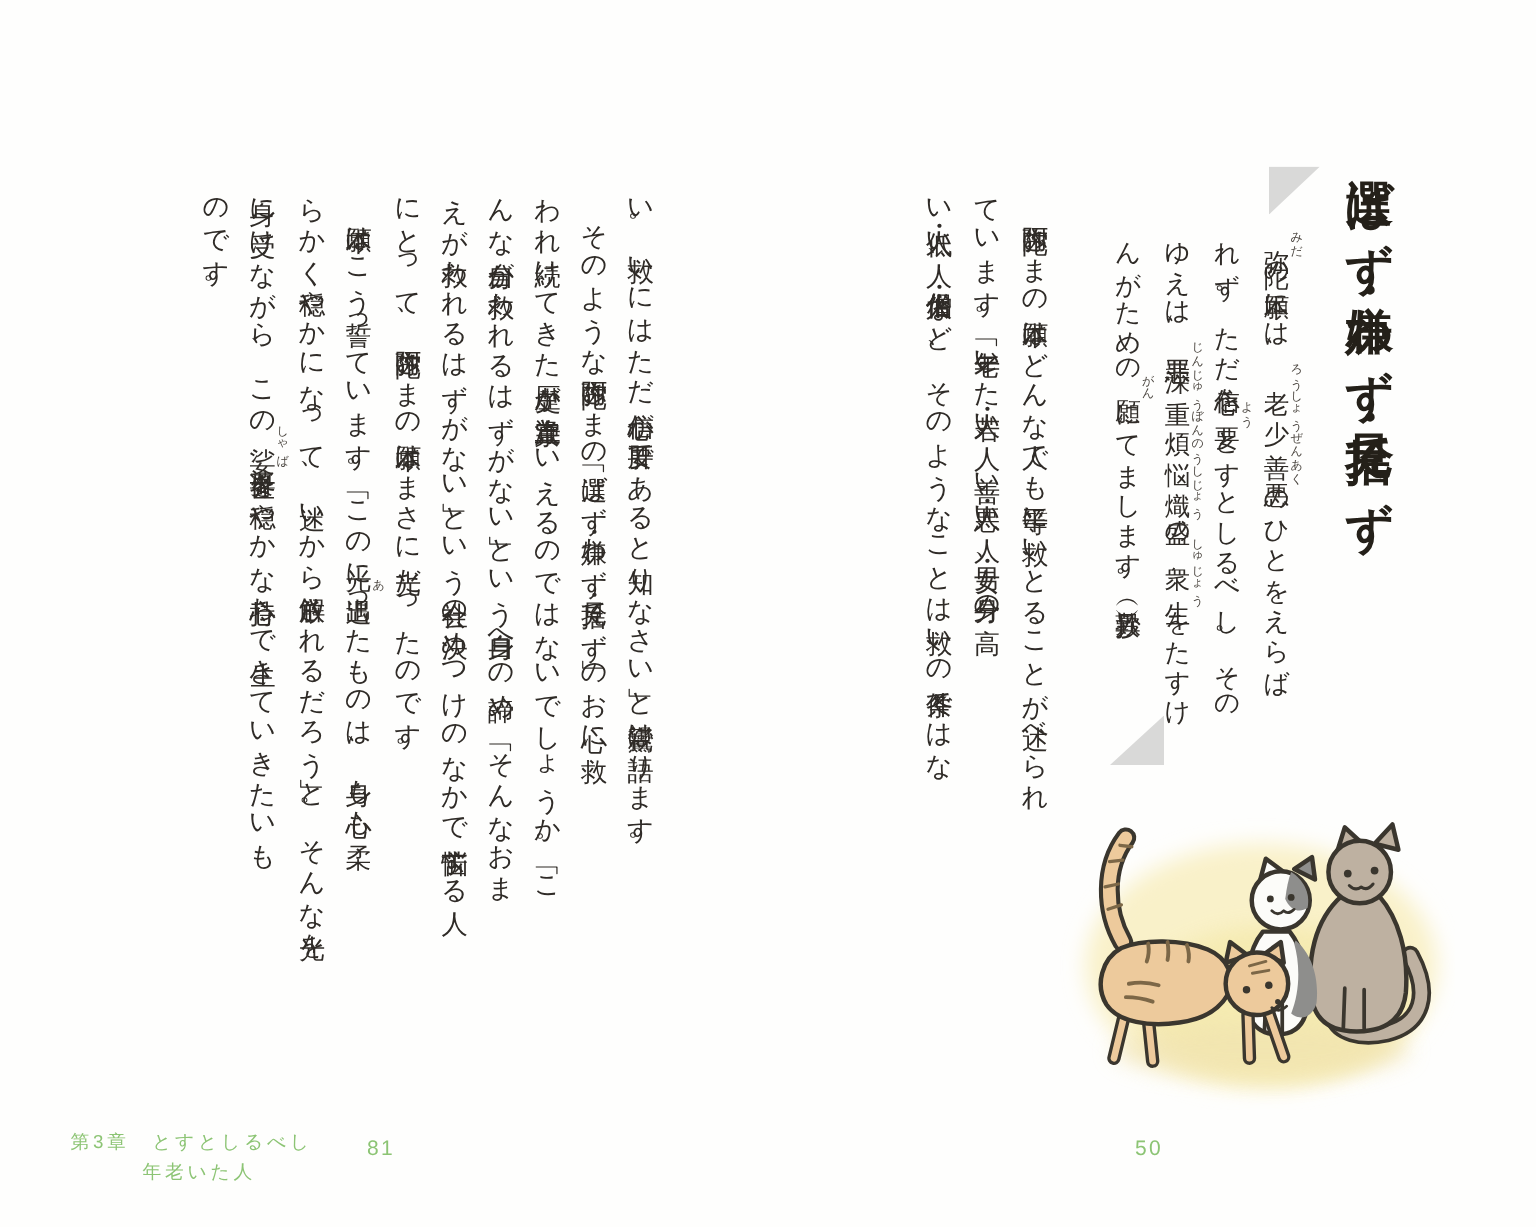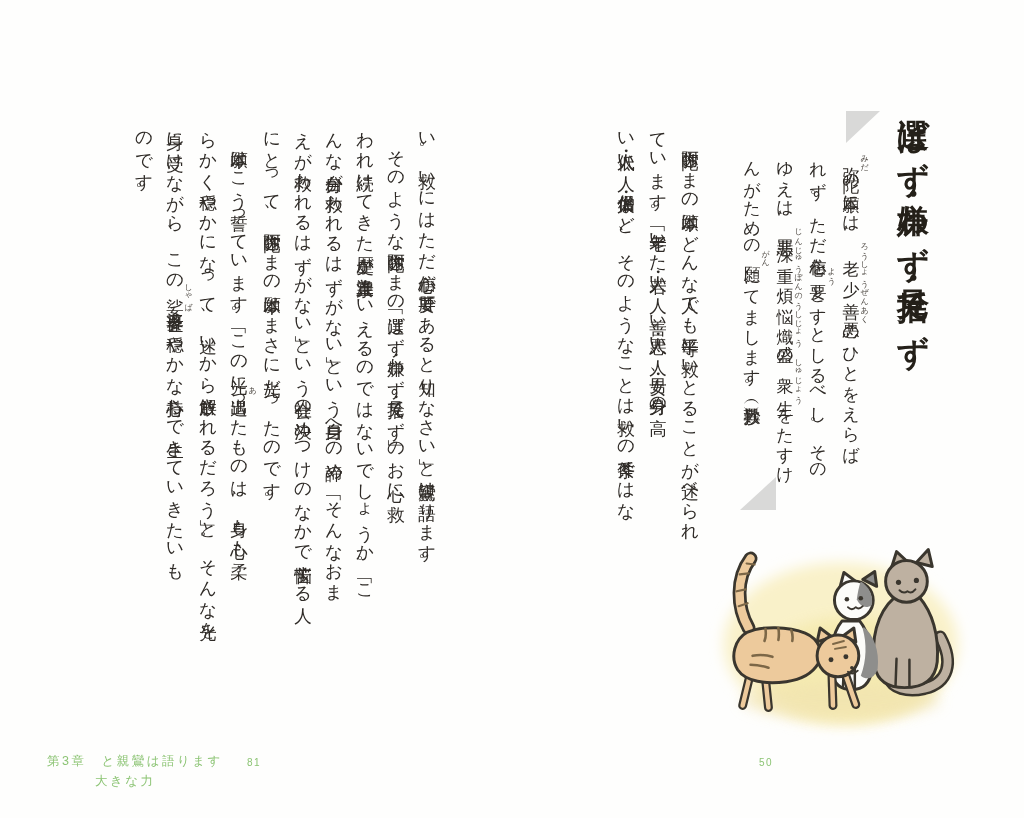--- a/index.html
+++ b/index.html
@@ -26,21 +26,21 @@
   .tri-bottom{left:740px;top:477px;width:36px;height:33px;clip-path:polygon(100% 0,100% 100%,0 100%);}
   .footer{
     position:absolute;left:47px;top:751px;
     font-family:"Liberation Sans","DejaVu Sans",sans-serif;
     font-size:12.5px;letter-spacing:2.5px;color:#8cc474;line-height:20px;
   }
   .footer .indent{margin-left:48px;}
   .pagenum{
     position:absolute;top:757px;width:46px;text-align:center;
     font-family:"Liberation Sans","DejaVu Sans",sans-serif;
-    font-size:10px;letter-spacing:1.5px;color:#8cc474;
+    font-size:14px;letter-spacing:1.5px;color:#8cc474;
   }
   .pagenum-left{left:231px;}
   .pagenum-right{left:743px;}
   .cats{position:absolute;left:692px;top:528px;}
 </style>
 </head>
 <body>
 
 <div class="spread">
 
@@ -137,20 +137,20 @@
         <p class="col">んな自分が救われるはずがない」という自身への諦め、「そんなおま</p>
         <p class="col">えが救われるはずがない」という社会の決めつけのなかで苦悩する人</p>
         <p class="col">にとって、阿弥陀さまの本願はまさに光だったのです。</p>
         <p class="col">　本願はこう誓っています。「この光に出<ruby>遇<rt>あ</rt></ruby>ったものは、身も心も柔</p>
         <p class="col">らかく穏やかになって、迷いから解放されるだろう」と。そんな光を</p>
         <p class="col">身に受けながら、この<ruby>娑婆<rt>しゃば</rt></ruby>世界を穏やかな心持ちで生きていきたいも</p>
         <p class="col">のです。</p>
       </div>
 
     <div class="footer">
-      <div>第3章　と親鸞は語ります</div>
-      <div class="indent">大きな力</div>
+      <div>第3章　とすとしるべし</div>
+      <div class="indent">年老いた人</div>
     </div>
 
     <div class="pagenum pagenum-left">81</div>
   </section>
 
 </div>
 
 </body></html>

